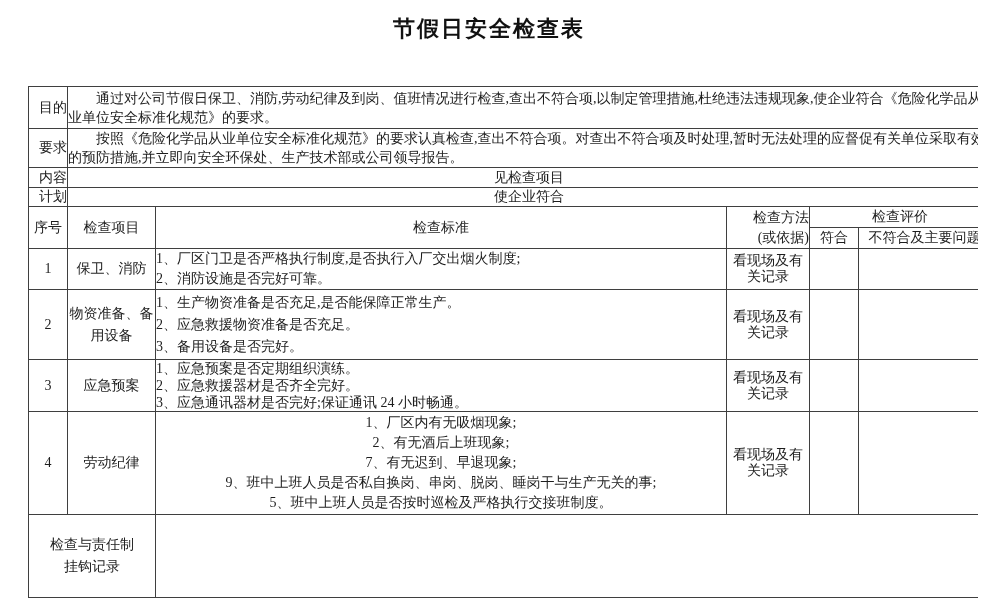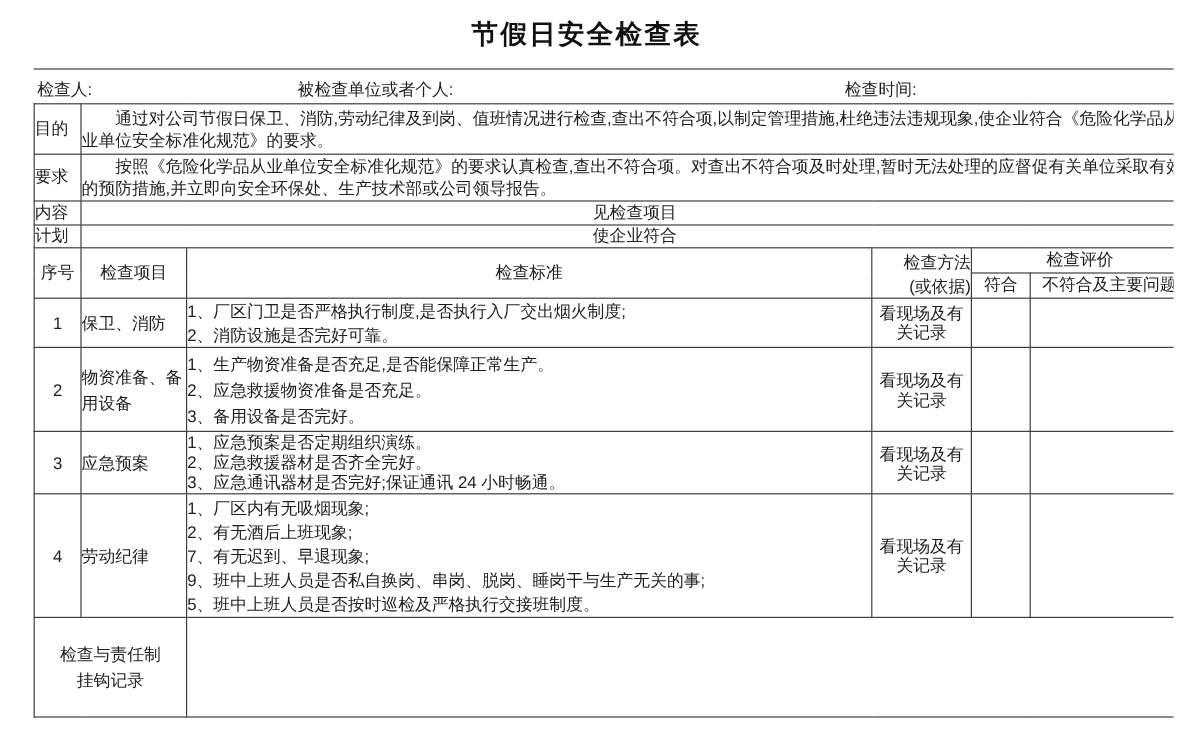--- a/index.html
+++ b/index.html
@@ -1,20 +1,20 @@
 <!DOCTYPE html>
 <html><head>
 <meta charset="utf-8">
 <style>
   html,body{margin:0;padding:0;background:#ffffff;}
   .canvas{
     position:relative;
     width:978px;height:609px;
     background:#ffffff;
-    font-family:Liberation Sans, sans-serif;
+    font-family:Liberation Serif, serif;
     color:#1d1d1d;
     overflow:hidden;
   }
   .doc-title{
     position:absolute;top:14px;left:0;width:100%;
     text-align:center;
     font-size:22px;font-weight:bold;
     letter-spacing:2px;
     color:#111;
     margin:0;
@@ -35,40 +35,40 @@
     border-collapse:collapse;
     table-layout:fixed;
     font-size:14px;
   }
   table.sheet td{
     border:1px solid #3f3f3f;
     padding:0;
     vertical-align:middle;
     overflow:hidden;
   }
-  td.lbl{text-align:left;margin-top:13px;}
+  td.lbl{text-align:right;margin-top:13px;}
   td.center{text-align:center;}
   td.para{padding:1px 6px;line-height:19px;}
   .indent{text-indent:2em;}
   tr.h-purpose{height:42px;}
   tr.h-require{height:38px;}
   tr.h-content{height:20px;}
   tr.h-plan{height:19px;}
   tr.h-head{height:21px;}
   tr.r1{height:41px;}
   tr.r2{height:70px;}
   tr.r3{height:52px;}
   tr.r4{height:103px;}
   tr.r5{height:83px;}
   td.std{padding:2px 8px;vertical-align:middle;}
   tr.r1 td.std{line-height:20px;}
   tr.r2 td.std{line-height:22px;}
   tr.r3 td.std{line-height:17px;}
-  tr.r4 td.std{line-height:20px;}
-  td.item-cell{padding:0 10px;line-height:22px;}
+  tr.r4 td.std{line-height:20px;text-align:center;}
+  td.item-cell{text-align:center;padding:0 10px;line-height:22px;}
   td.method-cell{text-align:center;padding:0 7px;line-height:16px;}
   .hdr-line{text-align:right;line-height:20px;}
   td.footer-label div{text-align:center;line-height:22px;}
 
   .watermark{
     position:absolute;left:758px;top:538px;
     display:flex;align-items:center;gap:9px;
     pointer-events:none;
   }
   .watermark .wm-text{
@@ -80,25 +80,20 @@
     white-space:nowrap;
   }
 </style>
 </head>
 <body>
 
 <div class="canvas">
 
   <h1 class="doc-title">节假日安全检查表</h1>
 
-  <div class="meta-row">
-    <span class="meta-inspector">检查人:</span>
-    <span class="meta-unit">被检查单位或者个人:</span>
-    <span class="meta-time">检查时间:</span>
-  </div>
 
   <table class="sheet">
     <colgroup>
       <col style="width:39px">
         <col style="width:88px">
         <col style="width:571px">
       <col style="width:83px">
         <col style="width:49px">
         <col style="width:132px">
     </colgroup>

